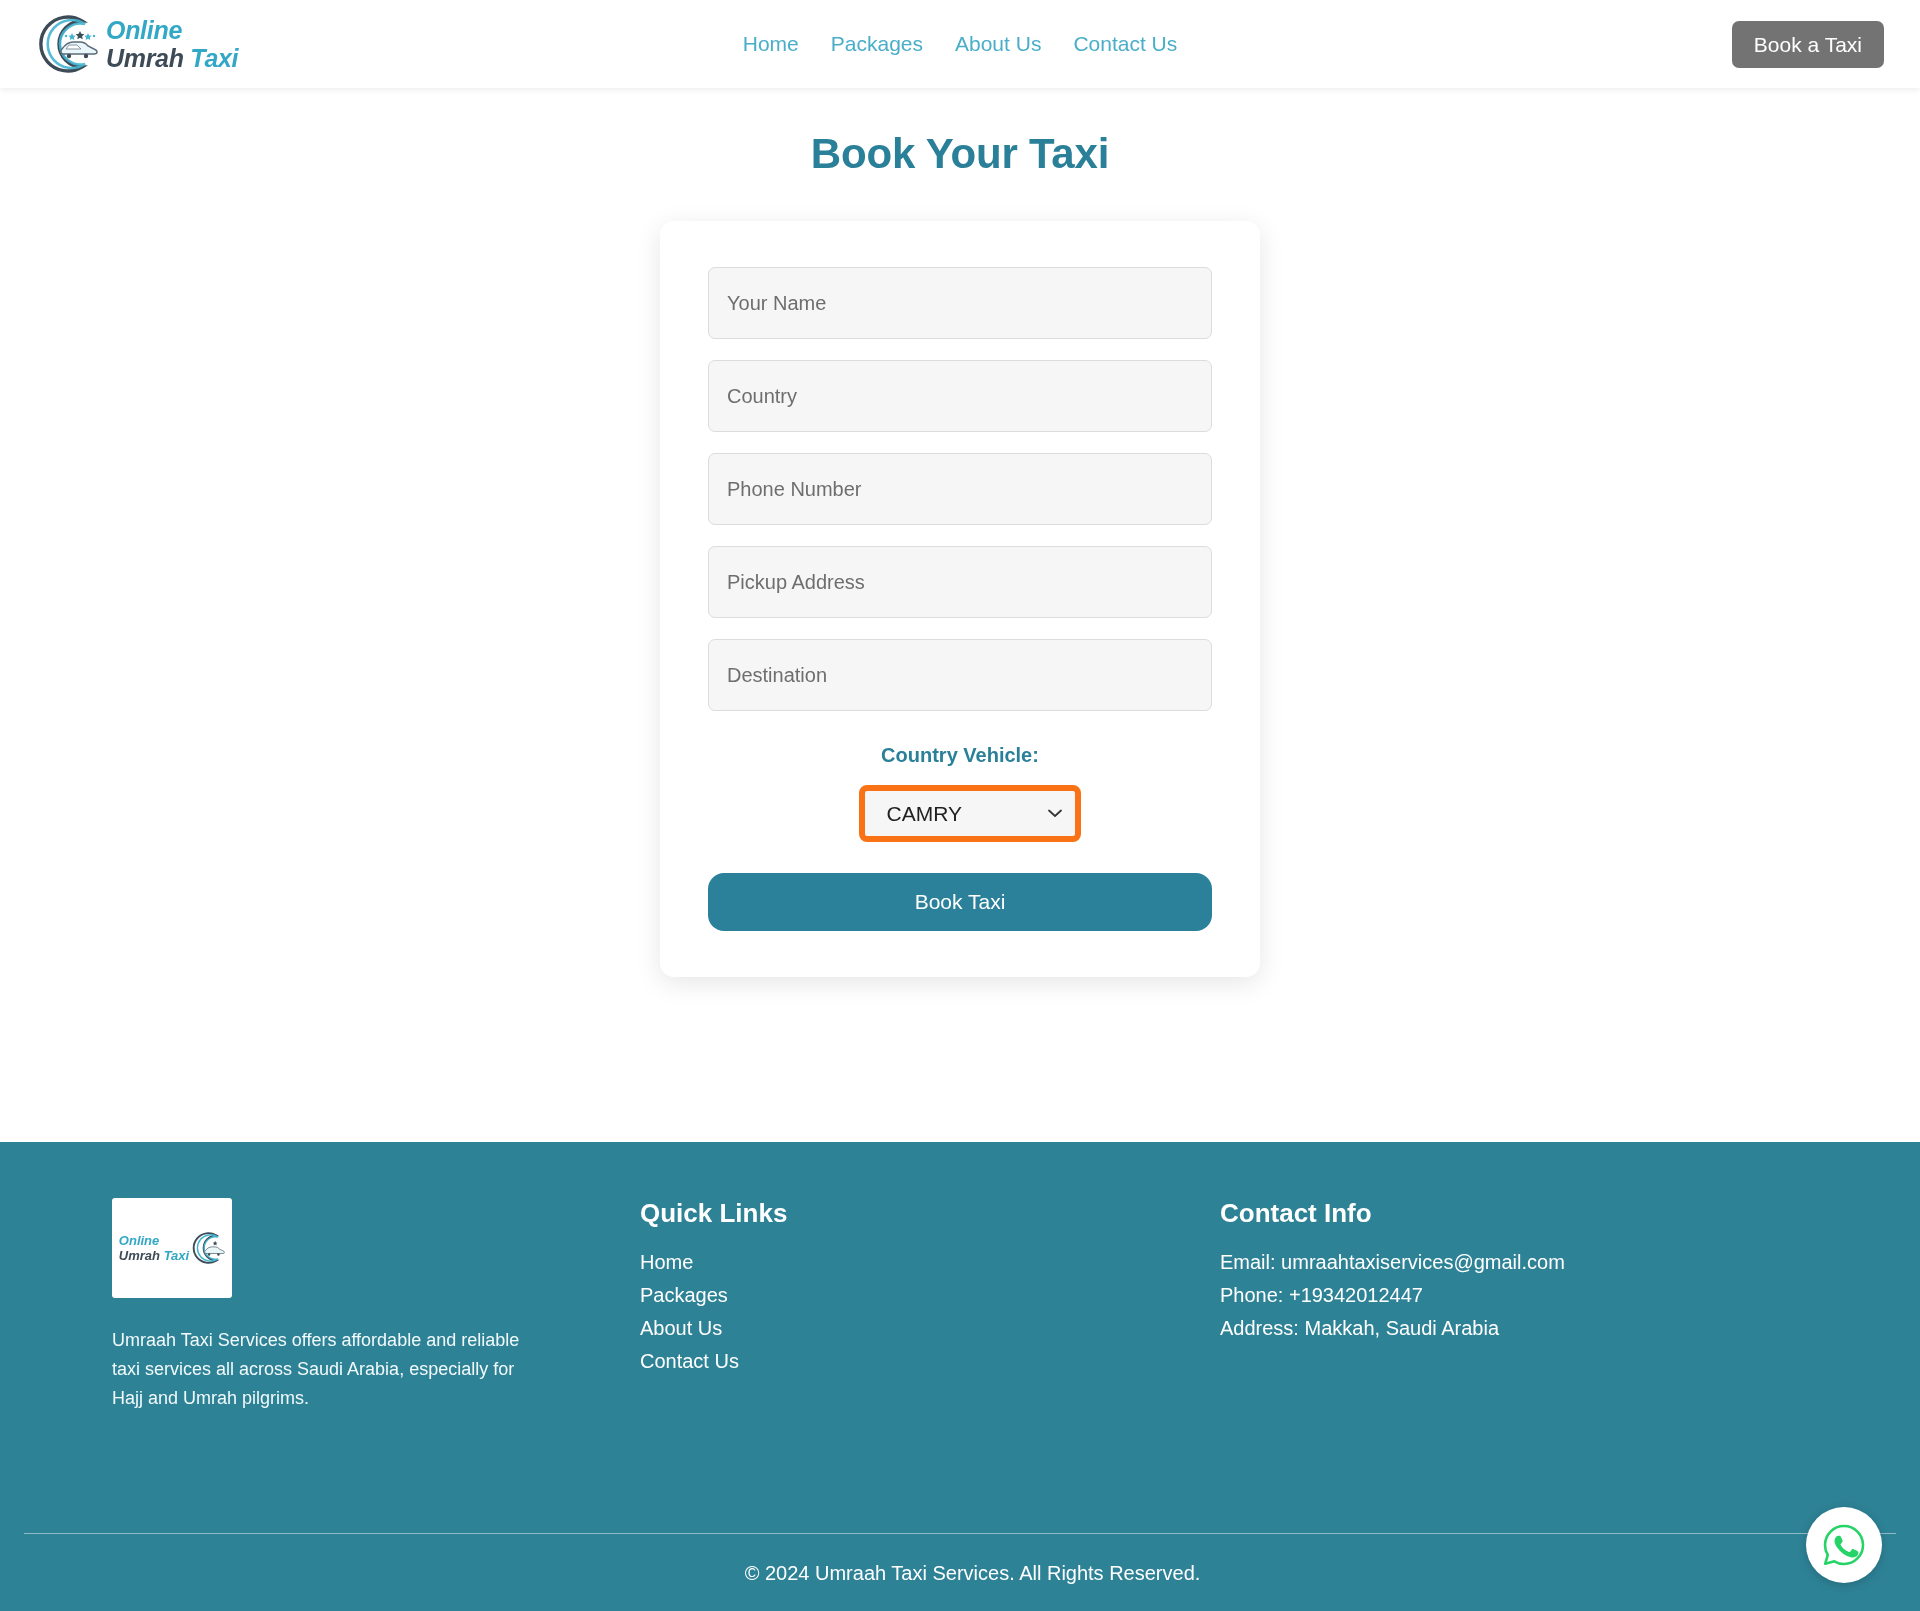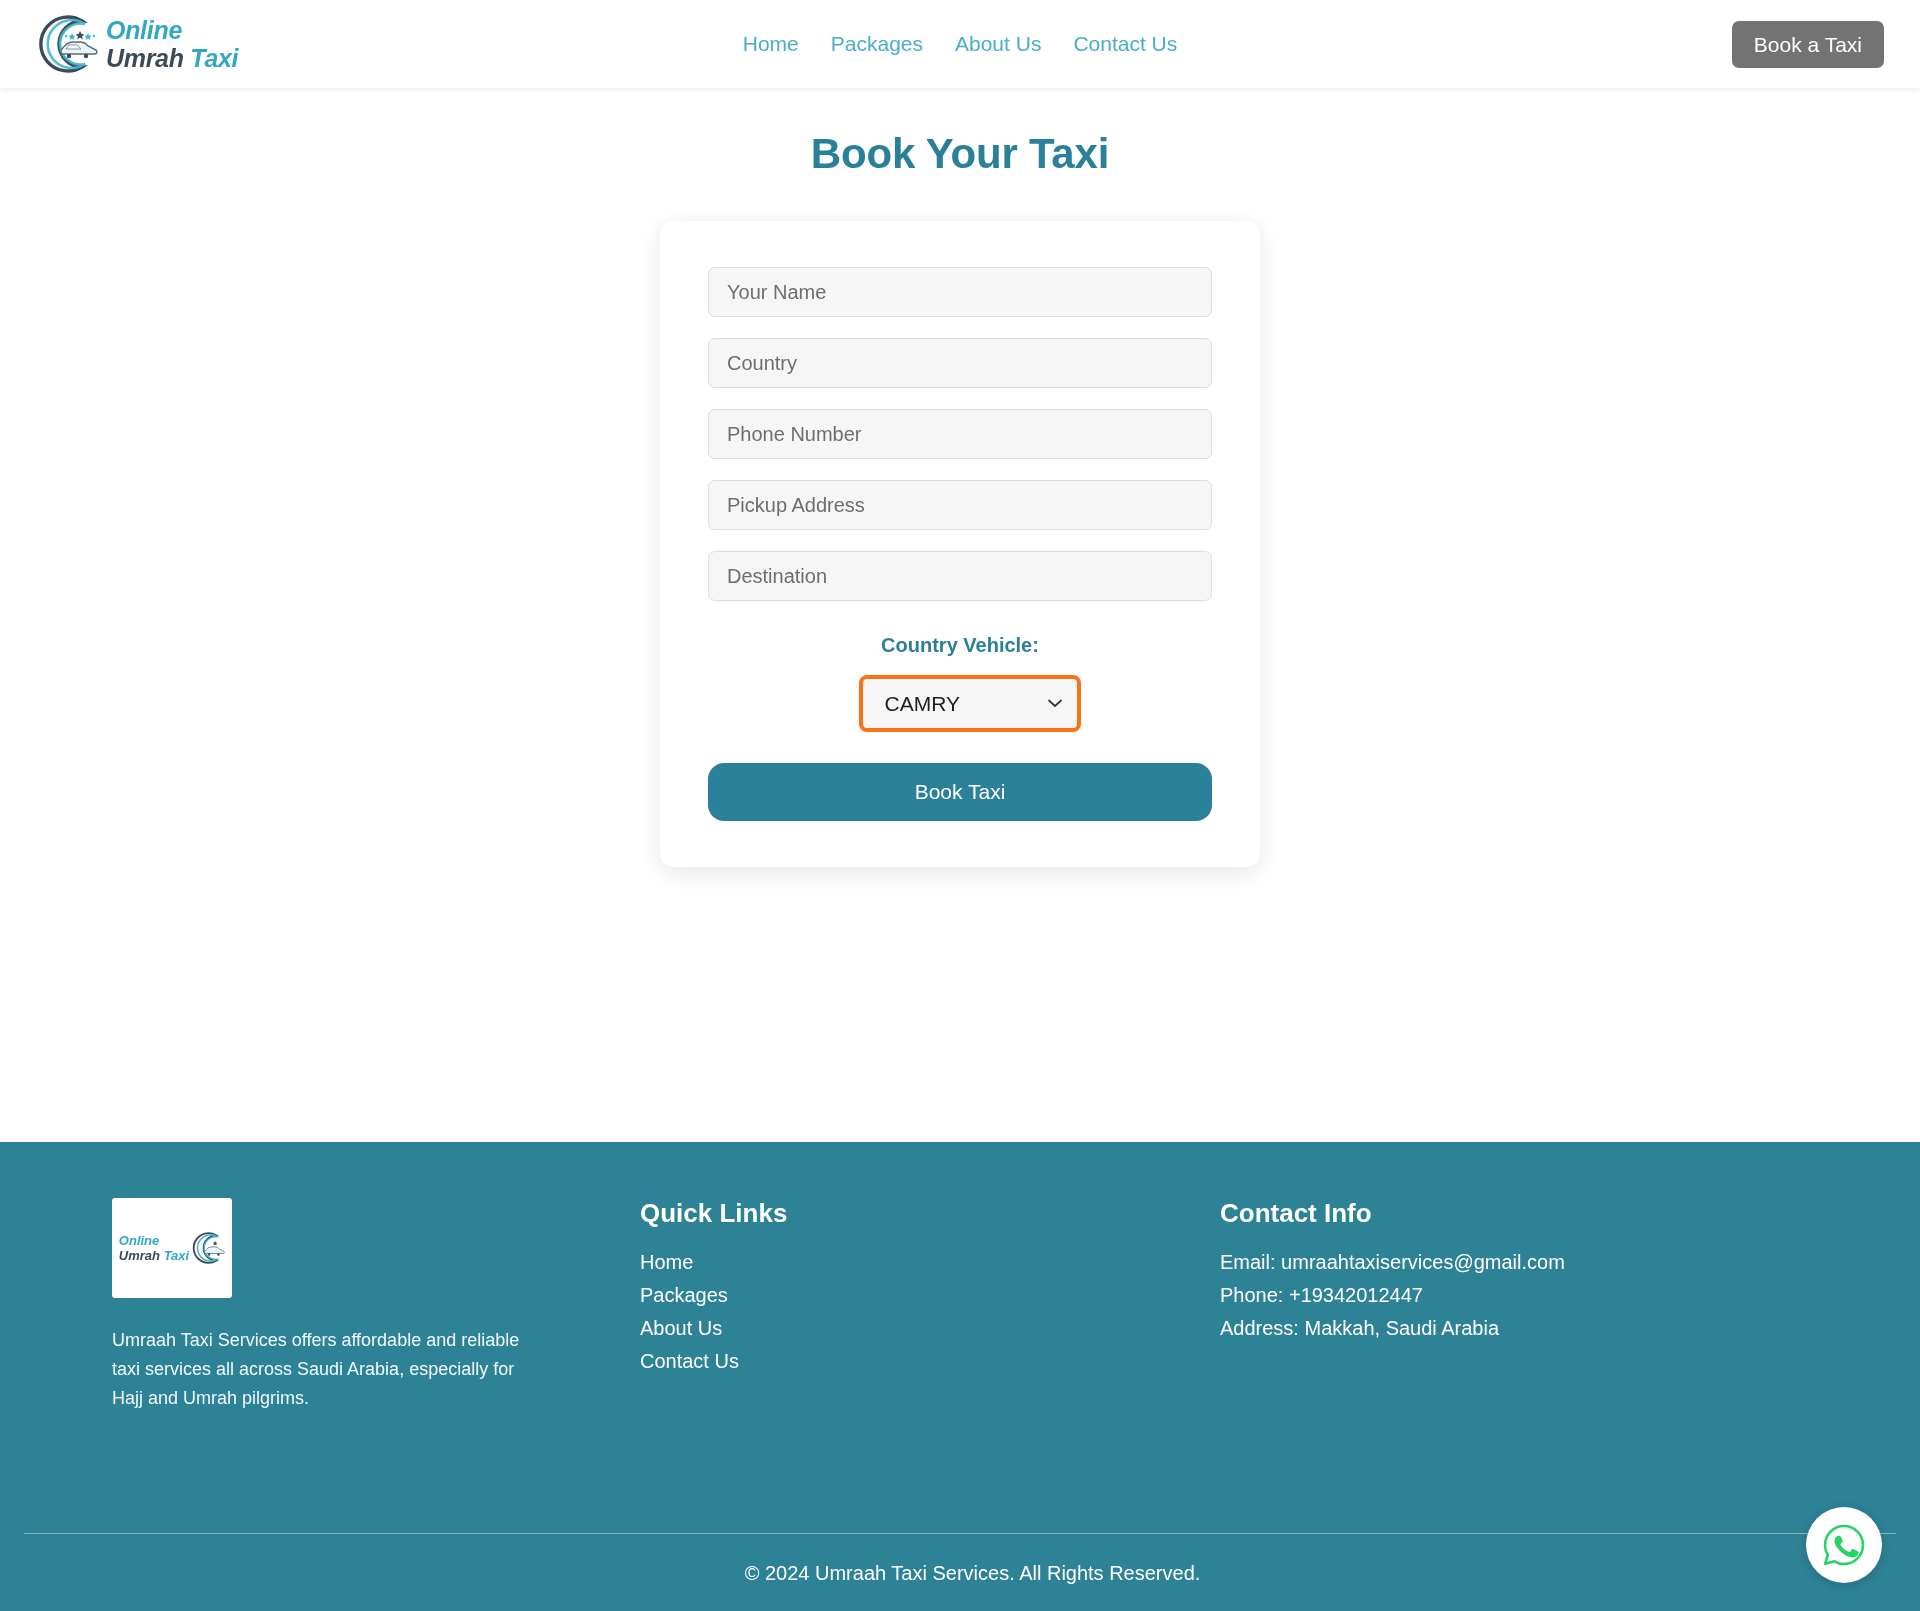--- a/index.html
+++ b/index.html
@@ -94,21 +94,21 @@
     margin: 43px auto 0 auto;
     background: #ffffff;
     border-radius: 14px;
     box-shadow: 0 6px 26px rgba(0,0,0,0.10);
     padding: 46px 48px 46px 48px;
   }
 
   .field {
     display: block;
     width: 100%;
-    height: 50px;
+    height: 72px;
     background: #f6f6f6;
     border: 1px solid #dcdcdc;
     border-radius: 7px;
     font-size: 20px;
     font-family: inherit;
     color: #222;
     padding: 0 18px;
     margin-bottom: 21px;
     outline: none;
   }
@@ -123,21 +123,21 @@
     margin-bottom: 18px;
   }
 
   .vehicle-select-wrap { display: flex; justify-content: center; }
   .vehicle-select {
     appearance: none;
     -webkit-appearance: none;
     width: 222px;
     height: 57px;
     background: #f6f6f6;
-    border: 4px solid #f97316;
+    border: 6px solid #f97316;
     border-radius: 8px;
     font-size: 21px;
     font-family: inherit;
     color: #1f1f1f;
     padding: 0 40px 0 22px;
     cursor: pointer;
     outline: none;
   }
   .select-chevron {
     position: relative;

